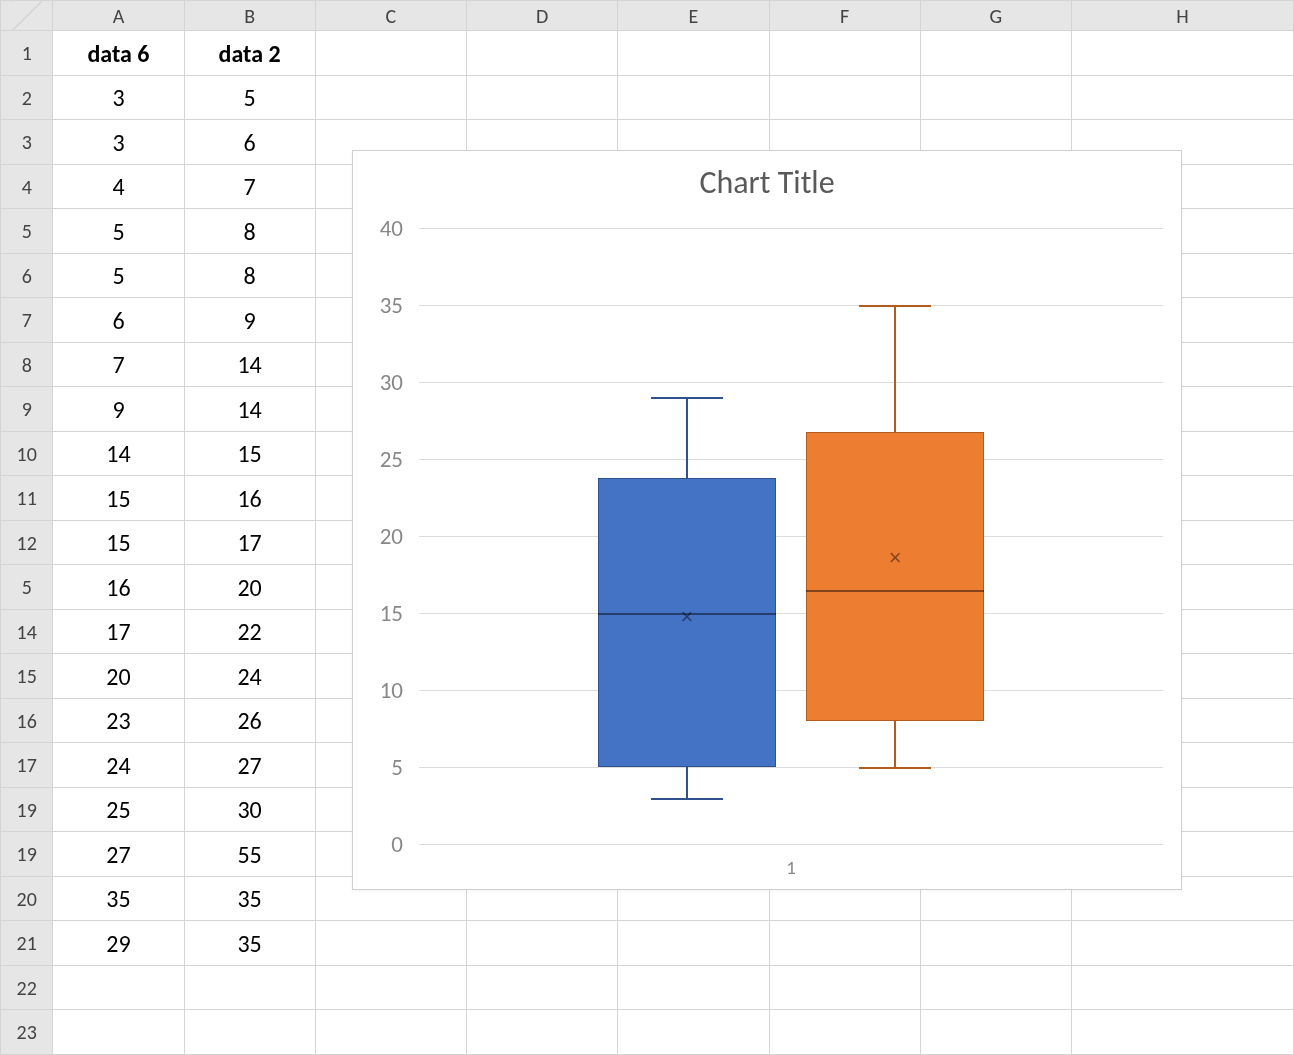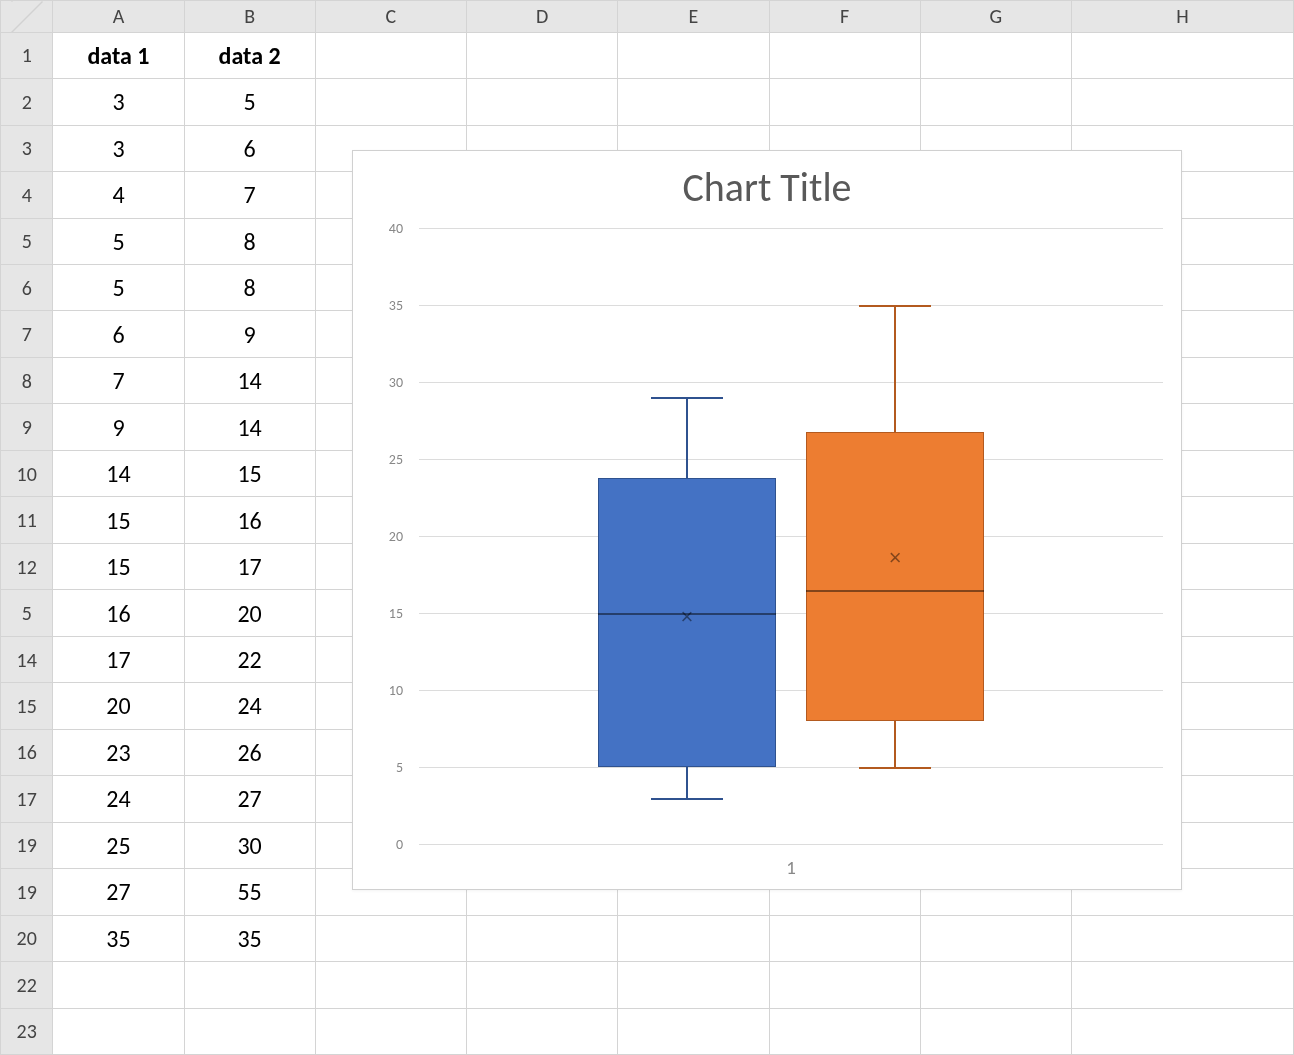--- a/index.html
+++ b/index.html
@@ -72,21 +72,21 @@
     padding: 6px;
     box-sizing: border-box;
   }
   .chart-inner {
     position: relative;
     width: 100%;
     height: 100%;
   }
   .chart-title {
     text-align: center;
-    font-size: 40px;
+    font-size: 32px;
     color: #595959;
     margin-top: 6px;
     margin-bottom: 4px;
     font-weight: 400;
   }
   .plot-area {
     position: absolute;
     left: 60px;
     right: 12px;
     top: 65px;
@@ -97,21 +97,21 @@
     left: 0;
     top: 65px;
     bottom: 45px;
     width: 50px;
   }
   .y-label {
     position: absolute;
     right: 6px;
     transform: translateY(-50%);
     color: #888;
-    font-size: 14px;
+    font-size: 23px;
     text-align: right;
   }
   .x-label {
     position: absolute;
     bottom: 10px;
     left: 60px;
     right: 12px;
     text-align: center;
     color: #888;
     font-size: 19px;
@@ -189,21 +189,21 @@
           <th class="colhdr">B</th>
           <th class="colhdr">C</th>
           <th class="colhdr">D</th>
           <th class="colhdr">E</th>
           <th class="colhdr">F</th>
           <th class="colhdr">G</th>
           <th class="colhdr">H</th>
         </tr>
         <tr>
           <th class="rowhdr">1</th>
-          <td class="datacell bold">data 1</td>
+          <td class="datacell bold">data 6</td>
           <td class="datacell bold">data 2</td>
           <td class="datacell"></td>
           <td class="datacell"></td>
           <td class="datacell"></td>
           <td class="datacell"></td>
           <td class="datacell"></td>
           <td class="datacell"></td>
         </tr>
         <tr>
           <th class="rowhdr">2</th>
@@ -399,20 +399,31 @@
           <td class="datacell"></td>
           <td class="datacell"></td>
           <td class="datacell"></td>
           <td class="datacell"></td>
           <td class="datacell"></td>
           <td class="datacell"></td>
         </tr>
         <tr>
           <th class="rowhdr">20</th>
           <td class="datacell">35</td>
+          <td class="datacell">35</td>
+          <td class="datacell"></td>
+          <td class="datacell"></td>
+          <td class="datacell"></td>
+          <td class="datacell"></td>
+          <td class="datacell"></td>
+          <td class="datacell"></td>
+        </tr>
+        <tr>
+          <th class="rowhdr">21</th>
+          <td class="datacell">29</td>
           <td class="datacell">35</td>
           <td class="datacell"></td>
           <td class="datacell"></td>
           <td class="datacell"></td>
           <td class="datacell"></td>
           <td class="datacell"></td>
           <td class="datacell"></td>
         </tr>
         <tr>
           <th class="rowhdr">22</th>

